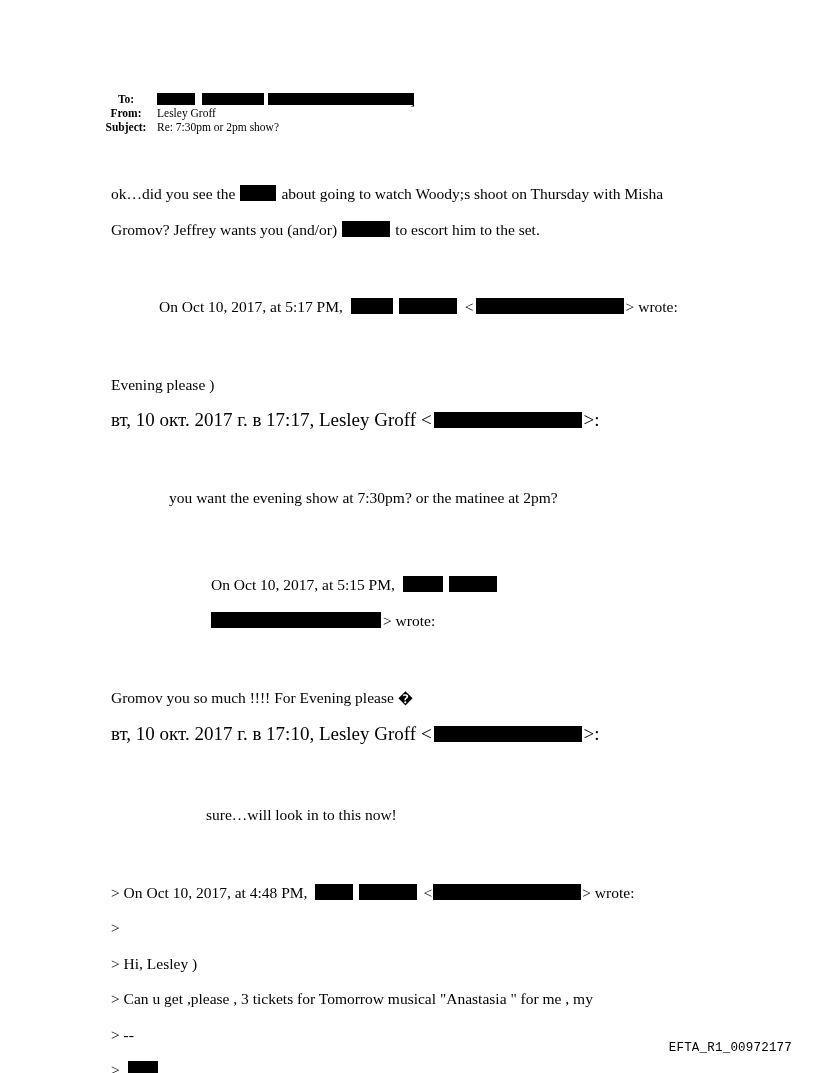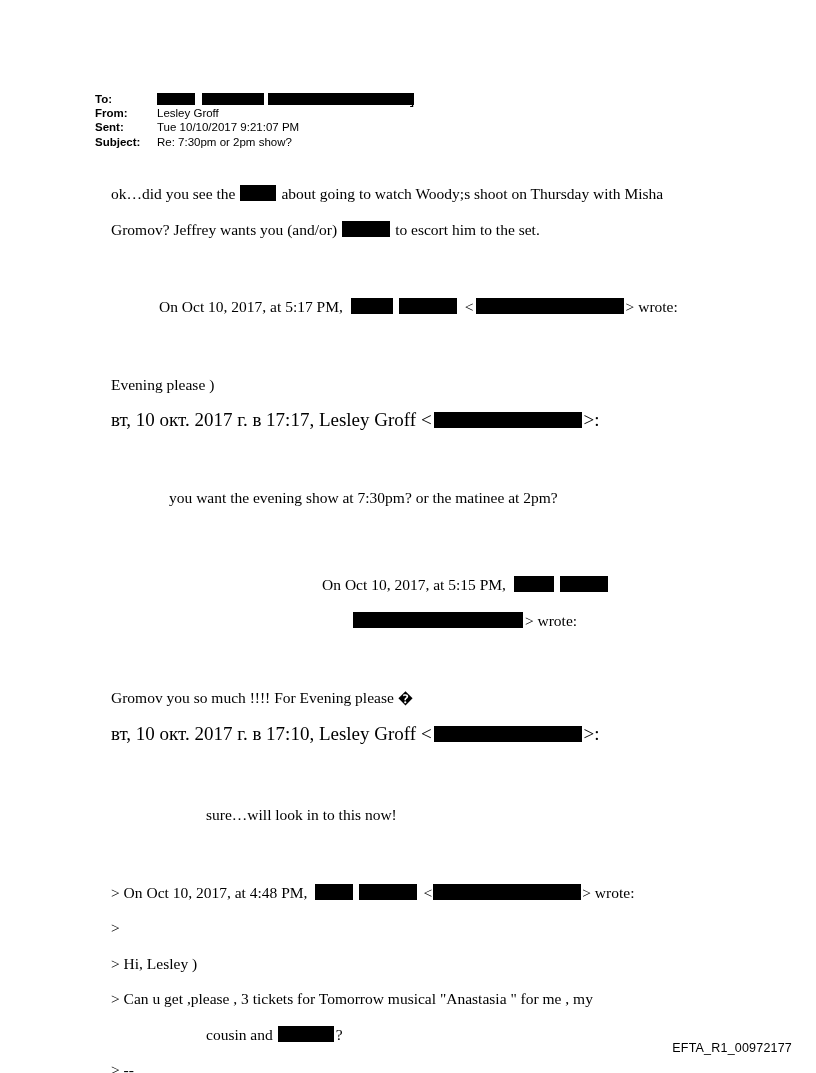--- a/index.html
+++ b/index.html
@@ -20,23 +20,24 @@
     left: 0; top: 0;
     width: 816px;
     height: 1073px;
   }
   
   .hdr {
     position: absolute;
     left: 95px;
     top: 92px;
     width: 640px;
-    font-family: Liberation Sans, sans-serif;
+    font-family: Liberation Serif, serif;
     font-size: 11.5px;
     line-height: 14.2px;
+    text-align: center;
   }
   .hdr-row {
     display: flex;
     align-items: flex-start;
     height: 14.2px;
   }
   .hdr-label {
     width: 62px;
     font-weight: bold;
     flex: 0 0 62px;
@@ -72,27 +73,27 @@
     padding: 0;
   }
   .sp-12 { height: 12px; }
   .sp-26 { height: 26px; }
   .sp-30 { height: 30px; }
   .sp-36 { height: 36px; }
   .sp-4  { height: 4px;  }
   .ind-1 { padding-left: 48px; }
   .ind-2 { padding-left: 58px; }
   .ind-3 { padding-left: 95px; }
-  .ind-4 { padding-left: 100px; text-align: center; }
+  .ind-4 { padding-left: 100px; }
   .small-ru { font-size: 19px; }
   .footer {
     position: absolute;
     right: 24px;
     bottom: 18px;
-    font-family: Liberation Sans, sans-serif;
+    font-family: Liberation Mono, monospace;
     font-size: 12.5px;
     letter-spacing: 0.2px;
   }
   .nowrap { white-space: nowrap; }
   .tail-bracket { font-size: 15.5px; }
 </style>
 </head>
 <body>
 
 <div class="page">
@@ -107,24 +108,20 @@
         <span class="rd" style="width:146px;height:12px;"></span>
         <span class="tail-bracket" style="margin-left:-4px;">]</span>
       </div>
     </div>
 
     <div class="hdr-row">
       <div class="hdr-label">From:</div>
       <div class="hdr-value">Lesley Groff</div>
     </div>
 
-    <div class="hdr-row">
-      <div class="hdr-label">Sent:</div>
-      <div class="hdr-value">Tue 10/10/2017 9:21:07 PM</div>
-    </div>
 
     <div class="hdr-row">
       <div class="hdr-label">Subject:</div>
       <div class="hdr-value">Re: 7:30pm or 2pm show?</div>
     </div>
 
   </div>
 
   <div class="body">
 
@@ -176,23 +173,20 @@
 
     <div class="sp-26"></div>
 
     <p class="p nowrap">
       <span>&gt; On Oct 10, 2017, at 4:48 PM,</span><span class="rd-inline" style="width:38px;height:16px;margin:0 6px 0 8px;"></span><span class="rd-inline" style="width:58px;height:16px;margin-right:6px;"></span><span>&lt;</span><span class="rd-inline" style="width:148px;height:16px;margin:0 1px;"></span><span>&gt; wrote:</span>
     </p>
 
     <p class="p">&gt;</p>
     <p class="p">&gt; Hi, Lesley )</p>
     <p class="p">&gt; Can u get ,please , 3 tickets for Tomorrow musical "Anastasia " for me , my</p>
-    <p class="p ind-3">
-      <span>cousin and</span><span class="rd-inline" style="width:56px;height:16px;margin:0 2px 0 5px;"></span><span>?</span>
-    </p>
     <p class="p">&gt; --</p>
     <p class="p">
       <span>&gt;</span><span class="rd-inline" style="width:30px;height:16px;margin-left:8px;"></span>
     </p>
 
     <div class="sp-36"></div>
     <div class="sp-12"></div>
 
     <p class="p ind-3">--</p>
     <div class="sp-4"></div>

